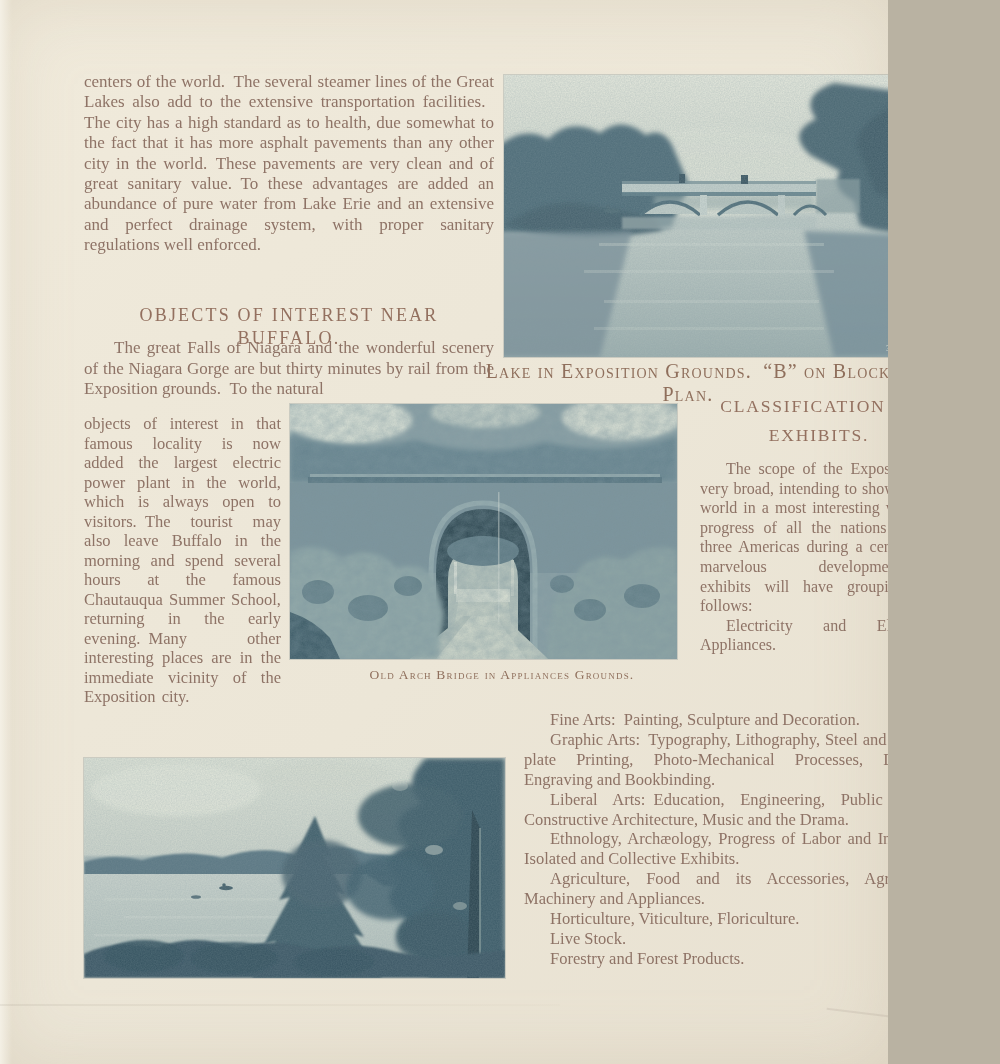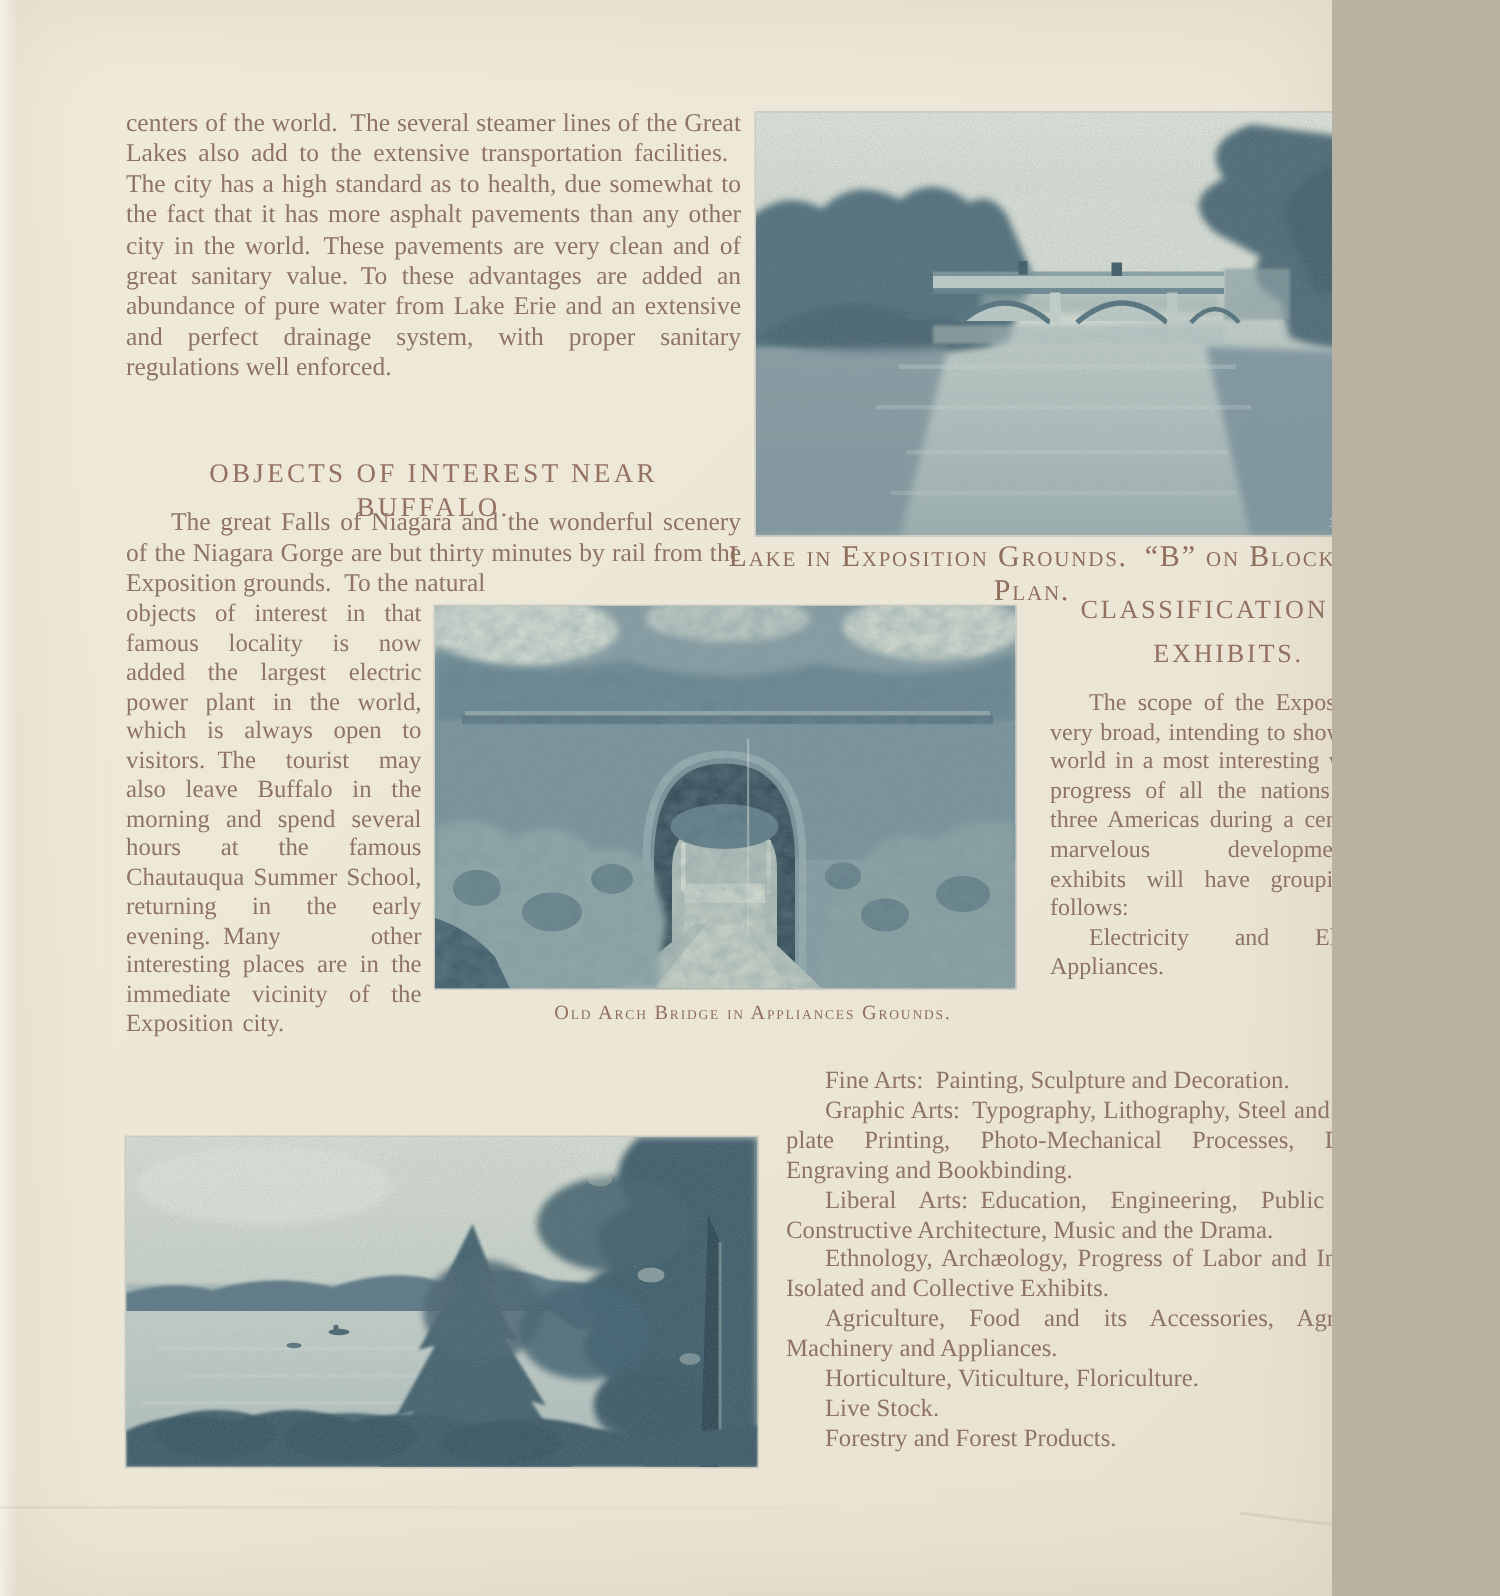--- a/index.html
+++ b/index.html
@@ -12,21 +12,21 @@
     color:#8e7366;
     text-decoration:underline;
   }
   .abs{position:absolute;}
   .just{text-align:justify;}
   .para1{left:84px;top:72px;width:410px;font-size:17px;line-height:20.4px;}
   .h1{left:84px;top:289px;width:410px;text-align:center;font-size:18px;
       letter-spacing:2.2px;line-height:23px;color:#93705f;margin-top:15px;}
   .h1 > div{max-width:372px;margin:0 auto;}
   .para2{left:84px;top:338px;width:410px;font-size:17px;line-height:20.5px;text-indent:30px;}
-  .para2b{left:84px;top:399px;width:197px;font-size:16.5px;line-height:19.5px;word-spacing:2px;}
+  .para2b{left:84px;top:414px;width:197px;font-size:16.5px;line-height:19.5px;word-spacing:2px;}
   .photo{position:absolute;box-shadow:0 0 0 1px rgba(84,106,116,0.22);}
   .photo svg{display:block;}
   .photo1{left:504px;top:75px;width:408px;height:282px;}
   .photo2{left:290px;top:404px;width:387px;height:255px;}
   .photo3{left:84px;top:758px;width:421px;height:220px;}
   .cap{position:absolute;text-align:center;font-variant:small-caps;
        letter-spacing:1.2px;color:#8f6f5c;}
   .cap1{left:484px;top:360px;width:408px;font-size:20px;}
   .cap2{left:307px;top:667px;width:390px;font-size:13.5px;}
   .cap3{left:84px;top:986px;width:421px;font-size:13.5px;}

